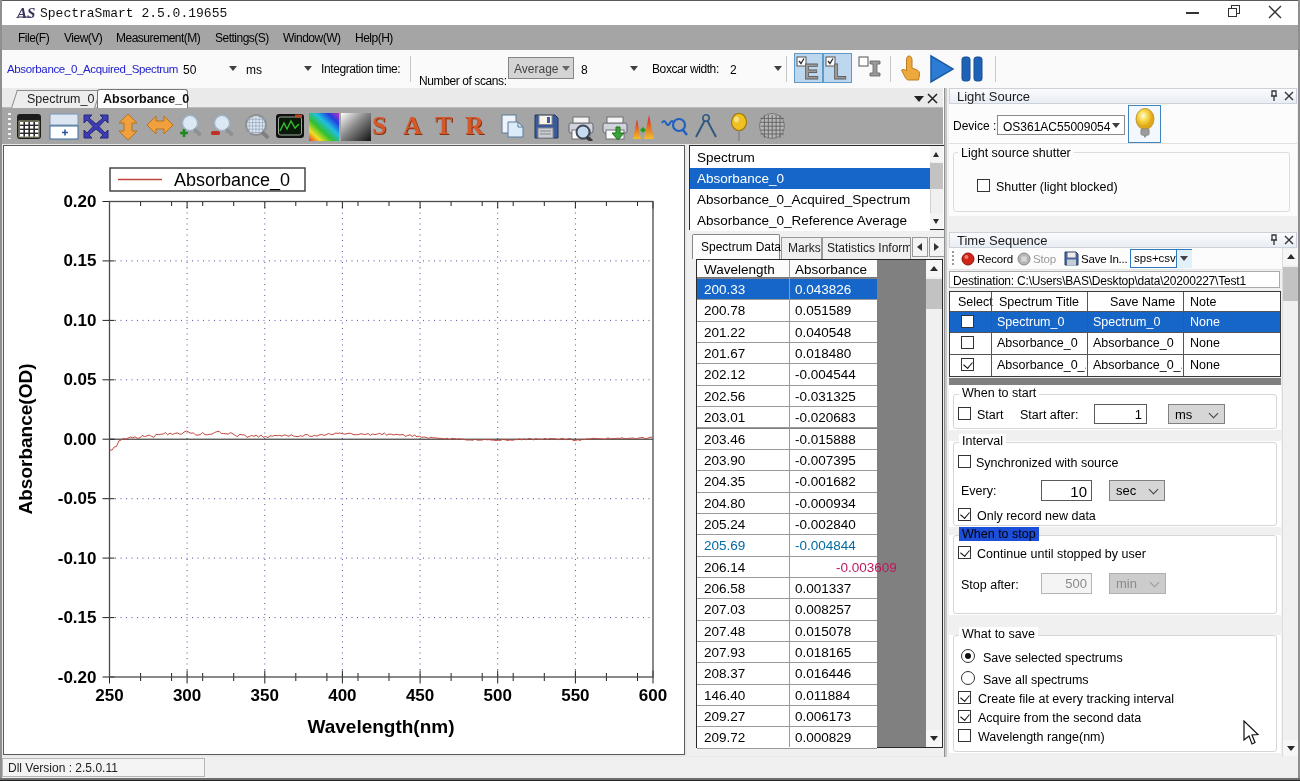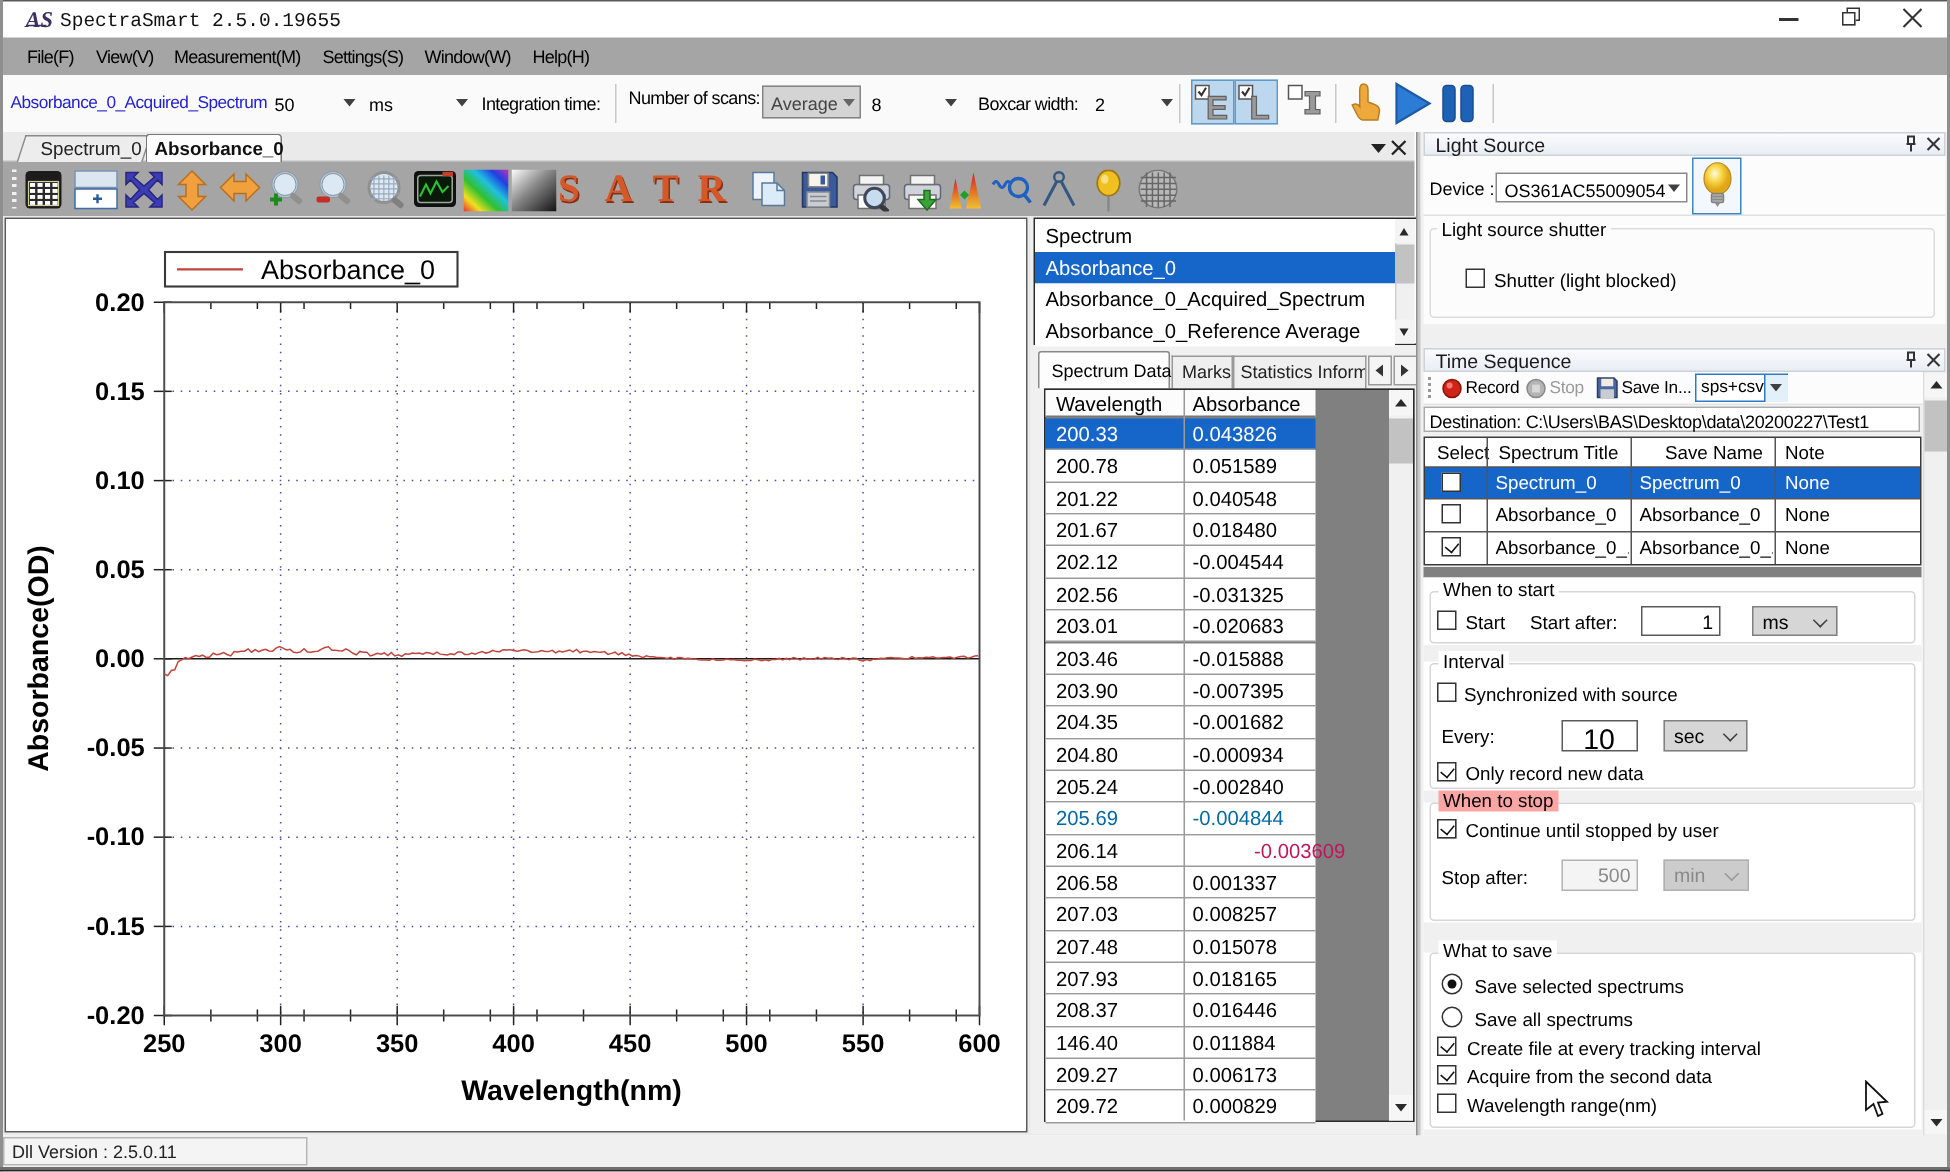--- a/index.html
+++ b/index.html
@@ -52,21 +52,21 @@
 <div class="menuitem" style="left:355px">Help(H)</div>
 <div class="abs" id="toolrow"></div>
 
 <div class="abs" style="left:7px;top:63px;color:#2222cc;font-size:11.5px;letter-spacing:-0.35px">Absorbance_0_Acquired_Spectrum</div>
 <div class="abs" style="left:183px;top:63px;font-size:12px">50</div>
 <div class="combo-arrow" style="left:229px;top:66px"></div>
 <div class="abs" style="left:246px;top:63px;font-size:12px">ms</div>
 <div class="combo-arrow" style="left:304px;top:66px"></div>
 <div class="abs" style="left:321px;top:62px;font-size:12px;letter-spacing:-0.4px">Integration time:</div>
 <div class="vsep" style="left:410px"></div>
-<div class="abs" style="left:419px;top:58px;font-size:12px;letter-spacing:-0.4px">Number of scans:</div>
+<div class="abs" style="left:419px;top:74px;font-size:12px;letter-spacing:-0.4px">Number of scans:</div>
 <div class="ddgray" style="left:508px;top:57px;width:66px;height:22px;background:#d4d4d4">
     <span style="position:absolute;left:5px;top:4px;color:#444;font-size:12px">Average</span>
     <div class="combo-arrow" style="left:53px;top:8px;border-top-color:#666"></div>
   </div>
 <div class="abs" style="left:581px;top:63px;font-size:12px">8</div>
 <div class="combo-arrow" style="left:630px;top:66px"></div>
 <div class="abs" style="left:652px;top:62px;font-size:12px;letter-spacing:-0.4px">Boxcar width:</div>
 <div class="abs" style="left:730px;top:63px;font-size:12px">2</div>
 <div class="combo-arrow" style="left:774px;top:66px"></div>
 <div class="vsep" style="left:786px"></div>
@@ -584,31 +584,31 @@
 <div class="abs" style="left:1168px;top:404px;width:57px;height:20px;background:#d6d6d6;border:1px solid #808080"></div>
 <div class="abs" style="left:1175px;top:407px;font-size:13px">ms</div>
 <div class="chev" style="left:1210px;top:410px"></div>
 <div class="abs" style="left:949px;top:430px;width:332px;height:11px;background:#f0f0f0"></div>
 <div class="abs" style="left:953px;top:442px;width:324px;height:84px;border:1px solid #d6d6d6;border-radius:3px;background:#fff"></div>
 <div class="abs" style="left:959px;top:434px;font-size:12.5px;background:#fff;padding:0 3px">Interval</div>
 <div class="cb" style="left:958px;top:455px"></div>
 <div class="abs" style="left:976px;top:456px;font-size:12.5px">Synchronized with source</div>
 <div class="abs" style="left:961px;top:484px;font-size:12.5px">Every:</div>
 <div class="abs" style="left:1041px;top:480px;width:51px;height:21px;background:#fff;border:1px solid #5a5a5a"></div>
-<div class="abs" style="left:1045px;top:483px;width:42px;text-align:center;font-size:19px">10</div>
+<div class="abs" style="left:1045px;top:483px;width:42px;text-align:right;font-size:15px">10</div>
 <div class="abs" style="left:1109px;top:480px;width:56px;height:21px;background:#d6d6d6;border:1px solid #808080"></div>
 <div class="abs" style="left:1116px;top:483px;font-size:13px">sec</div>
 <div class="chev" style="left:1150px;top:486px"></div>
 <div class="cb" style="left:958px;top:508px">
       <div class="tick"></div>
     </div>
 <div class="abs" style="left:977px;top:509px;font-size:12.5px">Only record new data</div>
 <div class="abs" style="left:949px;top:527px;width:332px;height:8px;background:#f0f0f0"></div>
 <div class="abs" style="left:953px;top:535px;width:324px;height:79px;border:1px solid #d6d6d6;border-radius:3px;background:#fff"></div>
-<div class="abs" style="left:959px;top:527px;font-size:12.5px;background:#fca5a5;padding:0 3px">When to stop</div>
+<div class="abs" style="left:959px;top:527px;font-size:12.5px;background:#1d4ed8;padding:0 3px">When to stop</div>
 <div class="cb" style="left:958px;top:546px"></div>
 <div class="cb" style="left:958px;top:546px">
       <div class="tick"></div>
     </div>
 <div class="abs" style="left:977px;top:547px;font-size:12.5px">Continue until stopped by user</div>
 <div class="abs" style="left:961px;top:578px;font-size:12.5px">Stop after:</div>
 <div class="abs" style="left:1041px;top:573px;width:51px;height:21px;background:#f4f4f4;border:1px solid #b4b4b4"></div>
 <div class="abs" style="left:1045px;top:576px;width:42px;text-align:right;font-size:13px;color:#8a8a8a">500</div>
 <div class="abs" style="left:1109px;top:573px;width:57px;height:21px;background:#cccccc;border:1px solid #b0b0b0"></div>
 <div class="abs" style="left:1116px;top:576px;font-size:13px;color:#8a8a8a">min</div>

